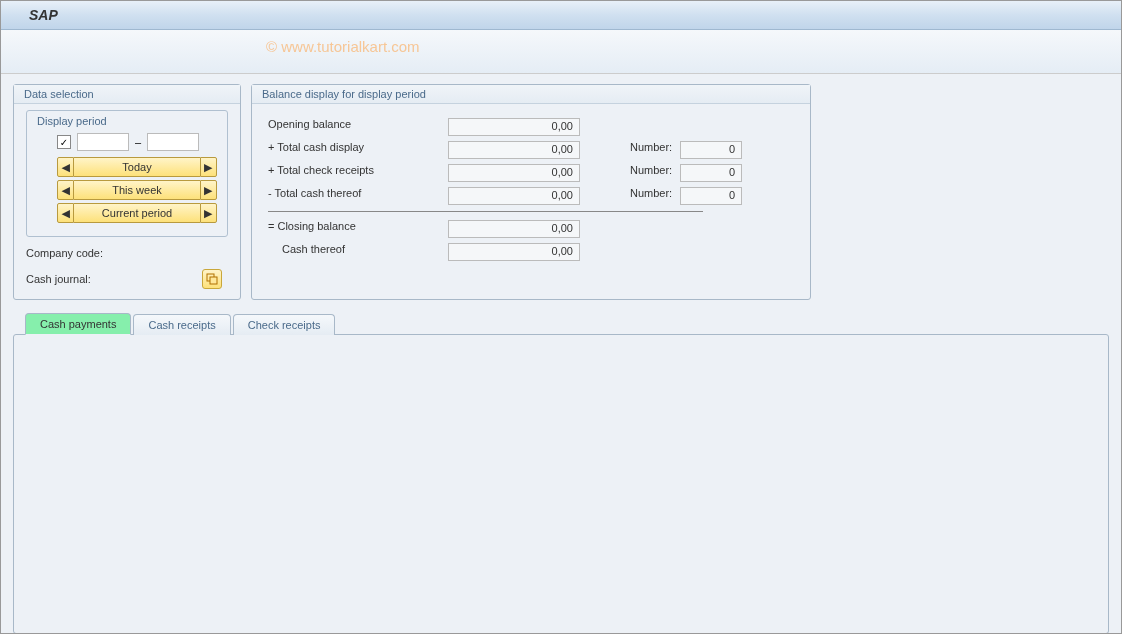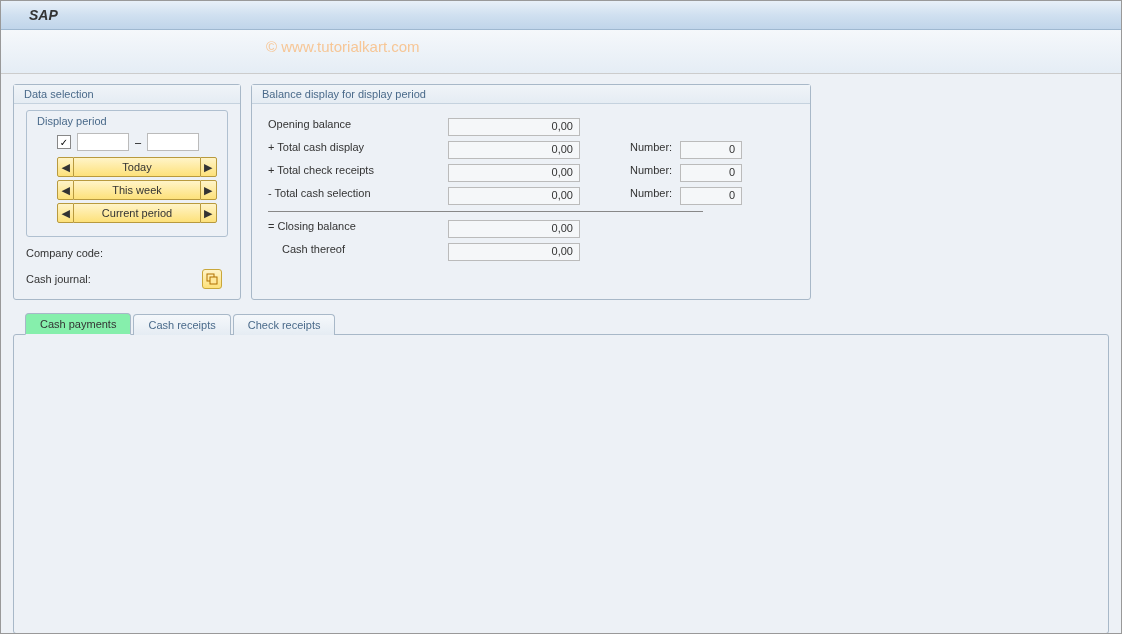--- a/index.html
+++ b/index.html
@@ -314,21 +314,21 @@
         </div>
 
         <div class="balance-row">
           <span class="blabel">+ Total check receipts</span>
           <span class="bvalue">0,00</span>
           <span class="nlabel">Number:</span>
           <span class="nvalue">0</span>
         </div>
 
         <div class="balance-row">
-          <span class="blabel">- Total cash selection</span>
+          <span class="blabel">- Total cash thereof</span>
           <span class="bvalue">0,00</span>
           <span class="nlabel">Number:</span>
           <span class="nvalue">0</span>
         </div>
 
         <div class="hr-line"></div>
 
         <div class="balance-row">
           <span class="blabel">= Closing balance</span>
           <span class="bvalue">0,00</span>

